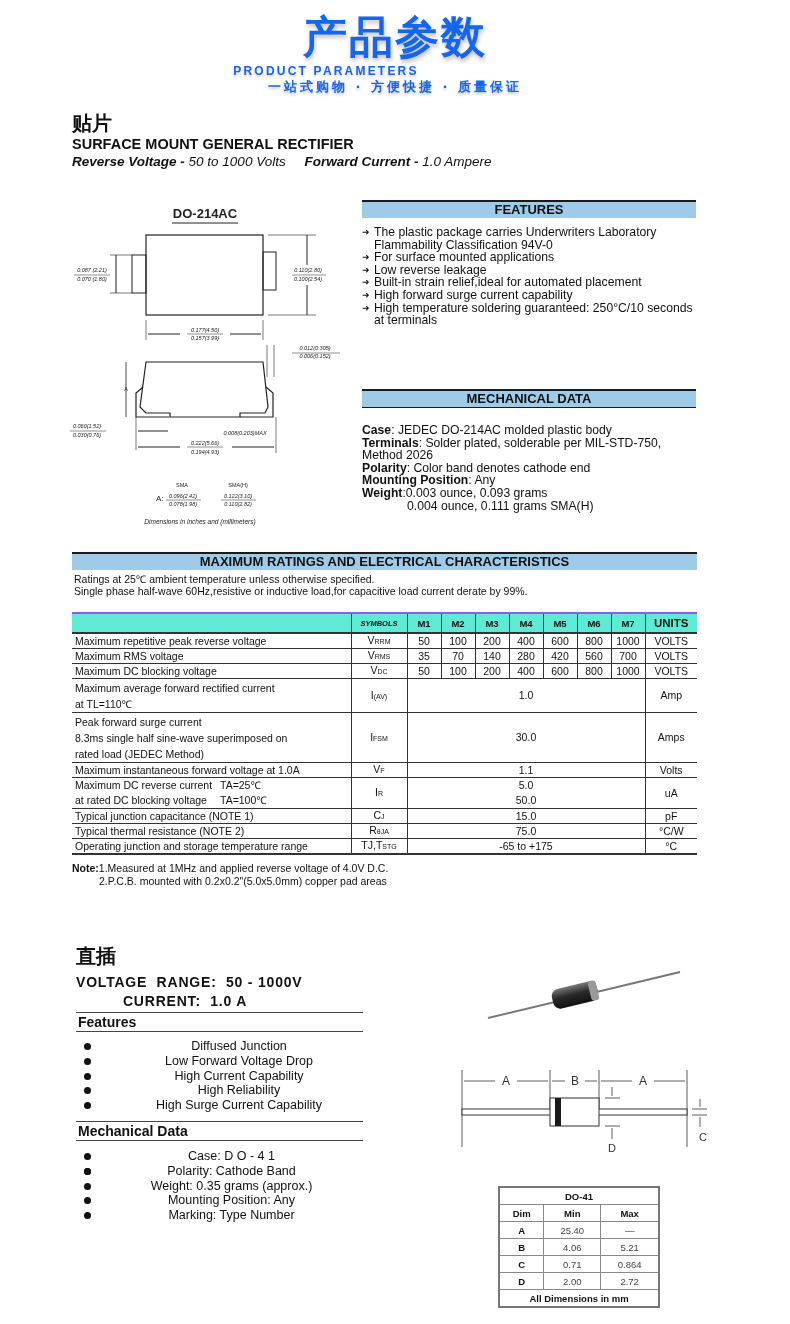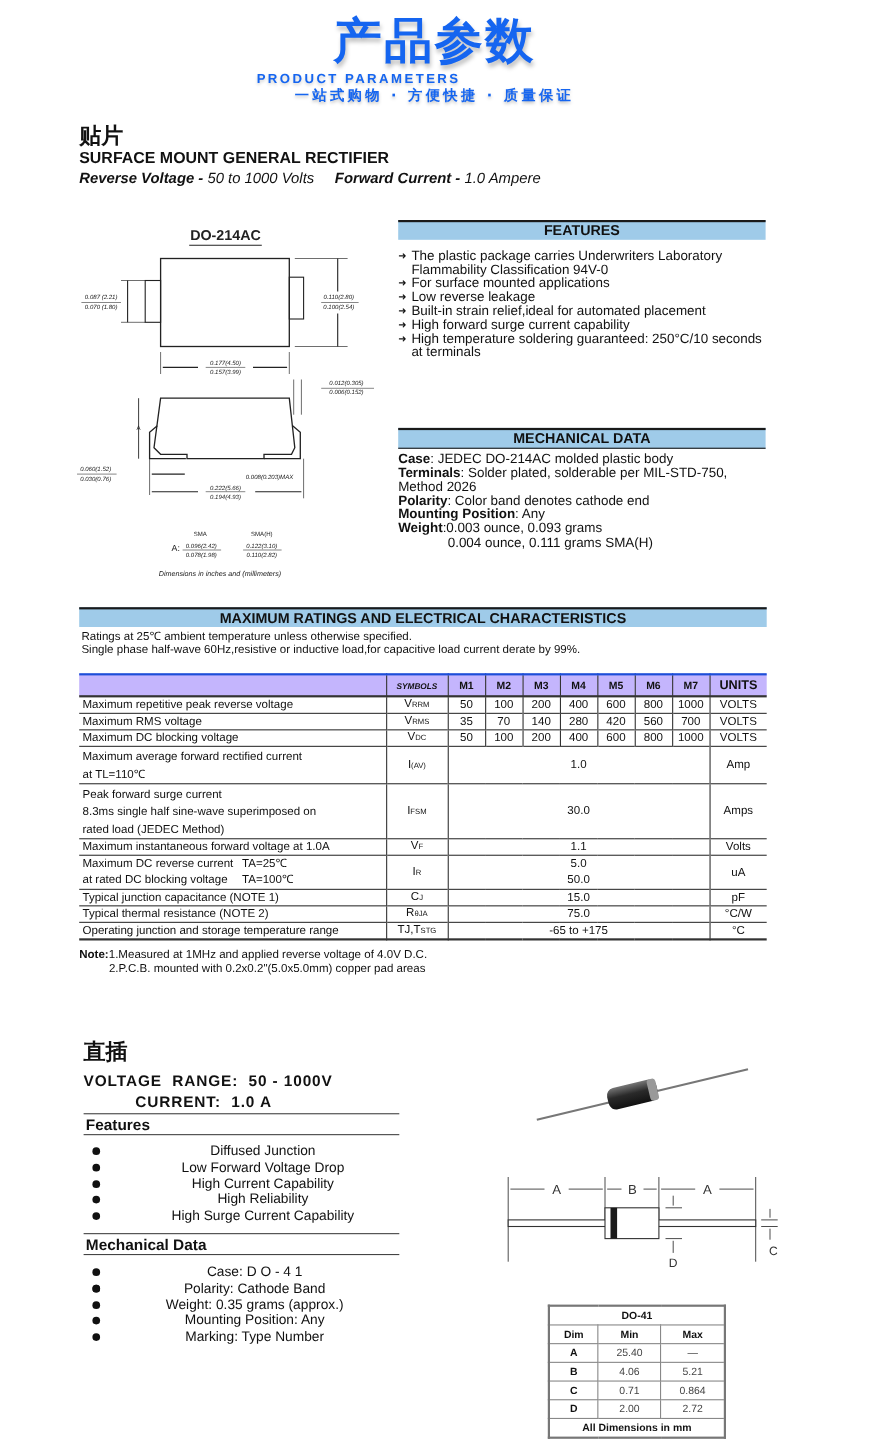--- a/index.html
+++ b/index.html
@@ -17,29 +17,29 @@
   .smt-sub b { font-weight: bold; }
 
   
   .bluebar { background: #9fcbe9; border-top: 2px solid #1a1a1a; text-align: center; font-weight: bold; font-size: 13px; height: 16px; line-height: 16px; }
   .bluebar-bottom { border-bottom: 1px solid #1a1a1a; }
 
   .feat-list { left: 362px; top: 226px; width: 340px; font-size: 12.2px; line-height: 12.6px; list-style: none; margin: 0; padding: 0; }
   .feat-list li { position: relative; padding-left: 12px; }
   .feat-list li .arrow { position: absolute; left: 0; top: 0; font-size: 9px; }
 
-  .mech-block { left: 362px; top: 411px; width: 340px; font-size: 12.2px; line-height: 12.6px; }
+  .mech-block { left: 362px; top: 424px; width: 340px; font-size: 12.2px; line-height: 12.6px; }
   .mech-block b { font-weight: bold; }
 
   
   .ratings-note { left: 74px; top: 574px; font-size: 10.5px; line-height: 11.5px; }
   table.spec { position: absolute; left: 72px; top: 612px; width: 625px; border-collapse: collapse; font-size: 10.5px; }
   table.spec td, table.spec th { border-left: 1px solid #333; padding: 0 3px; height: 14px; line-height: 13px; }
   table.spec tr { border-bottom: 1px solid #333; }
-  table.spec thead tr { background: #c4b5fd; border-top: 2px solid #1d4ed8; border-bottom: 1px solid #333; }
+  table.spec thead tr { background: #5eead4; border-top: 2px solid #8b5cf6; border-bottom: 1px solid #333; }
   table.spec thead th { height: 18px; font-weight: bold; font-size: 9.5px; text-align: center; }
   table.spec thead th.units { font-size: 11.5px; }
   table.spec thead th.sym { font-style: italic; font-size: 7.5px; }
   table.spec td:first-child, table.spec th:first-child { border-left: none; text-align: left; }
   table.spec td.c { text-align: center; }
   table.spec td.sym { text-align: center; font-size: 10.5px; }
   table.spec td.sym small { font-size: 7px; }
   table.spec tr:last-child { border-bottom: 2px solid #333; }
 
   .note { left: 72px; top: 862px; font-size: 10.5px; line-height: 13px; }

